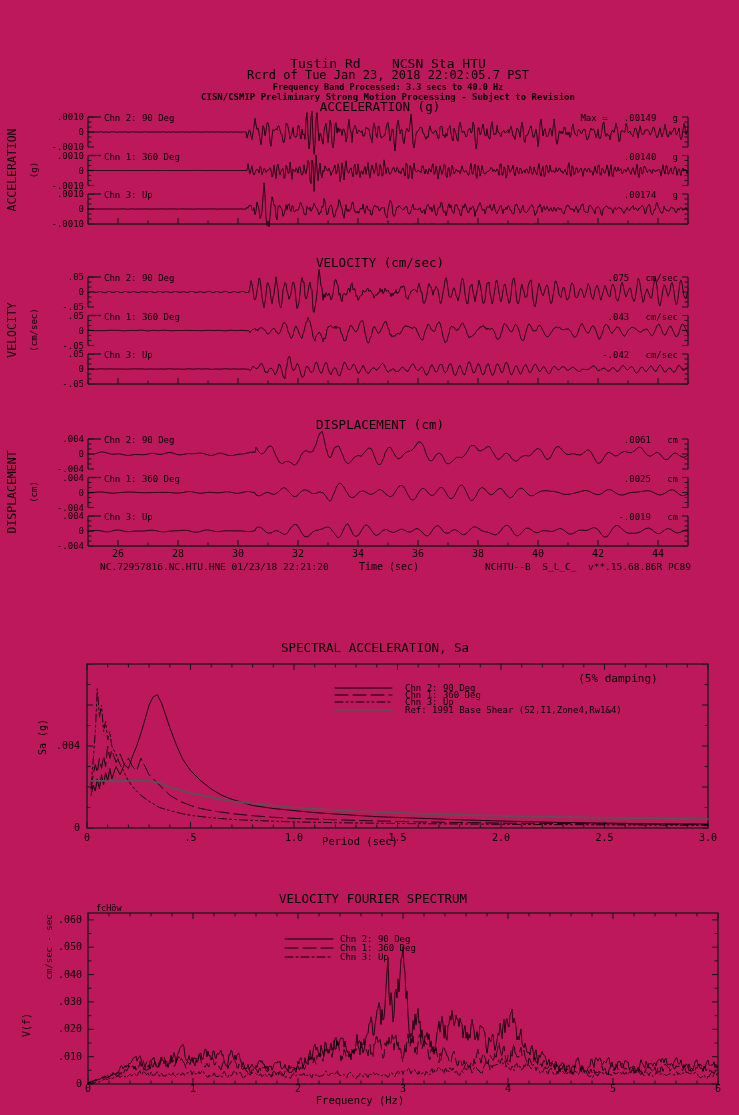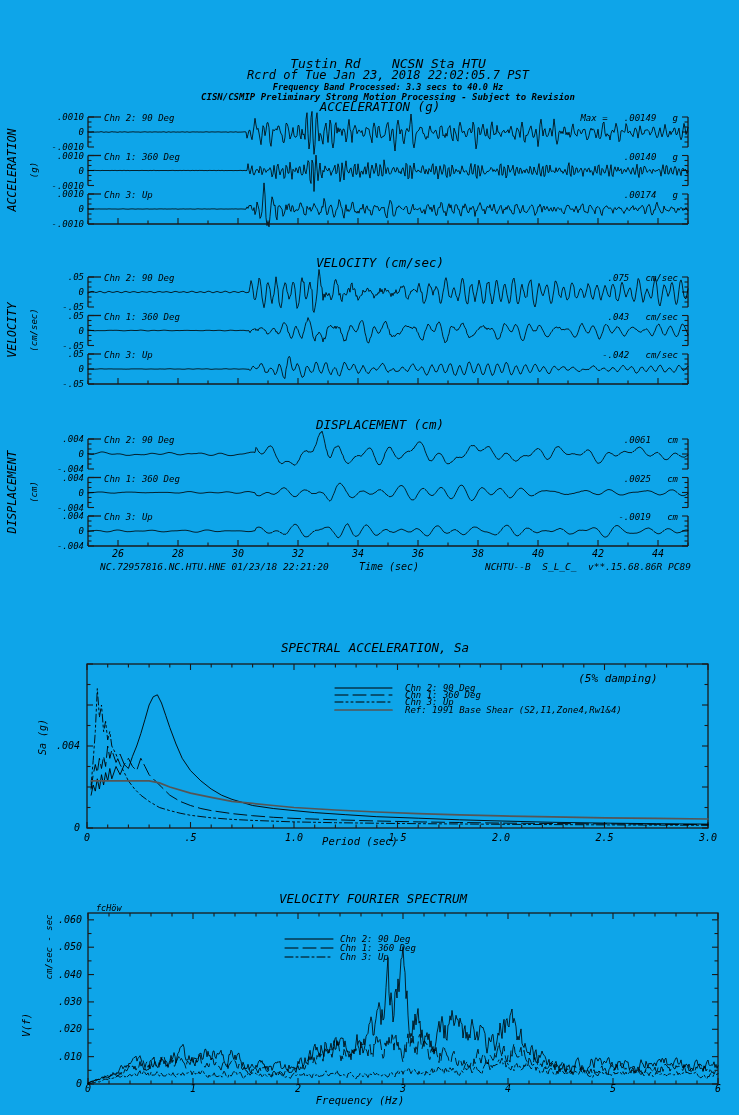--- a/index.html
+++ b/index.html
@@ -1,17 +1,17 @@
 <!DOCTYPE html>
 <html><head>
 <meta charset="utf-8">
 <style>
   html,body{margin:0;padding:0;background:#ffffff;}
-  #page{position:relative;width:739px;height:1115px;background:#0ea5e9;overflow:hidden;
-        font-family:"DejaVu Sans Mono", monospace;font-style:italic;}
+  #page{position:relative;width:739px;height:1115px;background:#be185d;overflow:hidden;
+        font-family:"DejaVu Sans Mono", monospace;}
   svg text{font-family:"DejaVu Sans Mono", monospace; fill:#000000;}
 </style>
 </head>
 <body>
 
 <div id="page">
   <svg id="plot-svg" width="739" height="1115" viewBox="0 0 739 1115">
 
     <text x="388" y="68" font-size="13" text-anchor="middle">Tustin Rd&nbsp;&nbsp;&nbsp;&nbsp;NCSN Sta HTU</text>
     <text x="388" y="79" font-size="12" text-anchor="middle">Rcrd of Tue Jan 23, 2018 22:02:05.7 PST</text>

